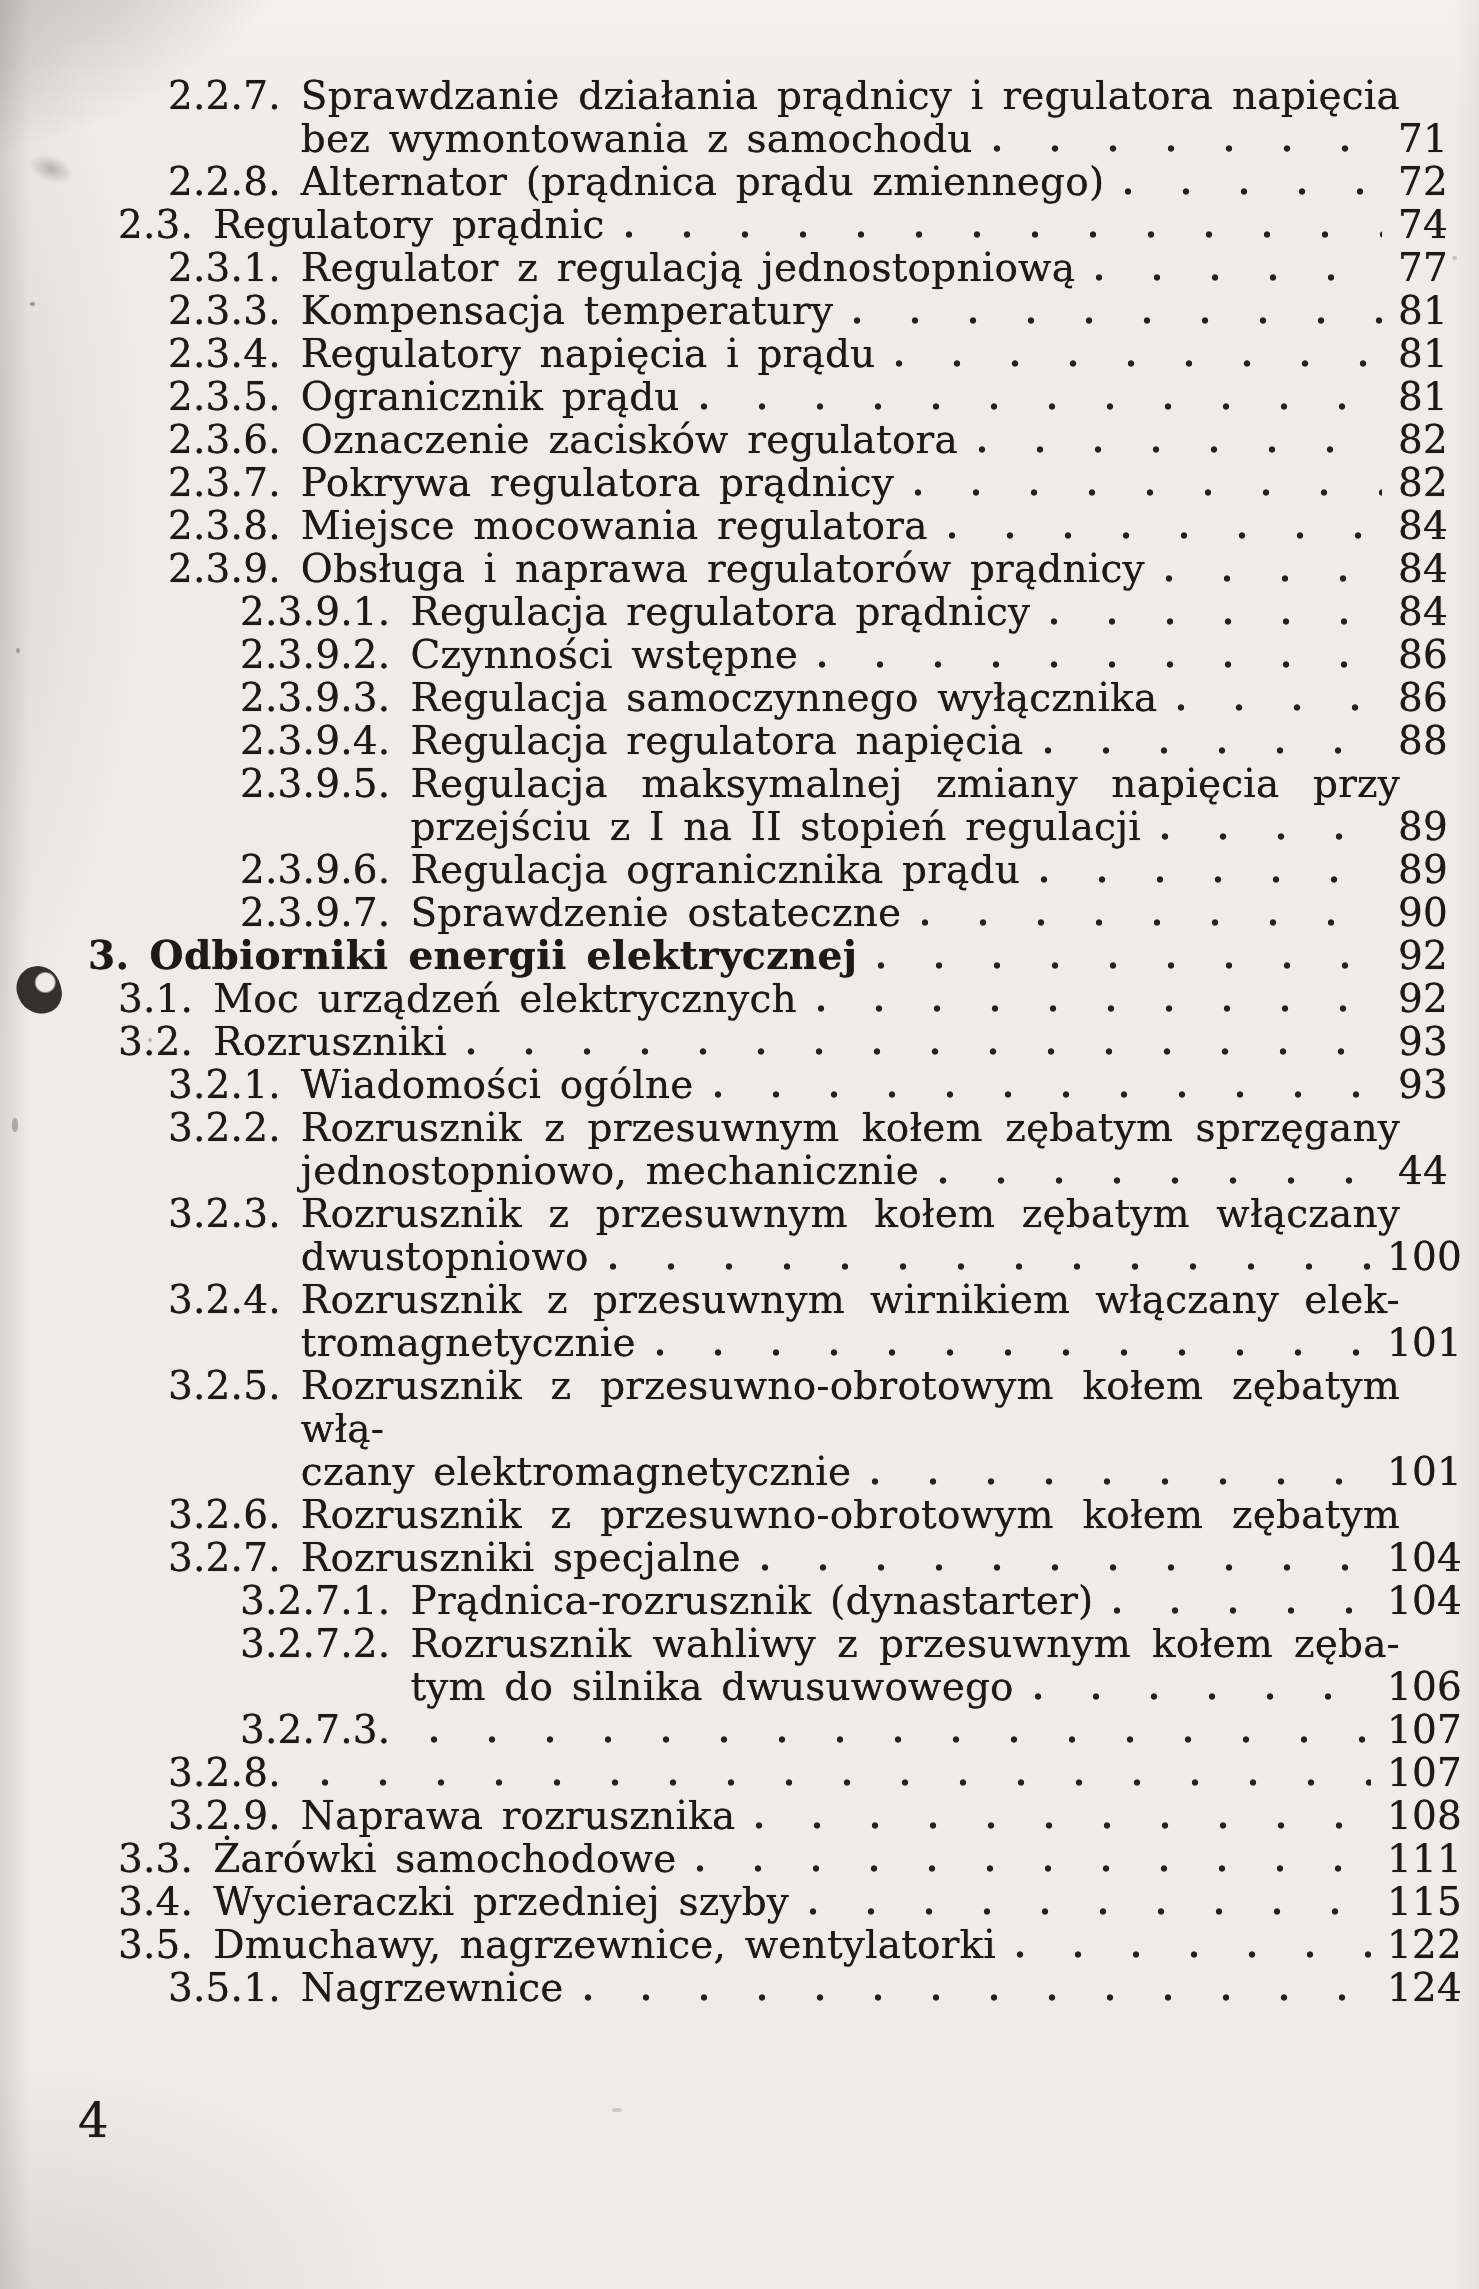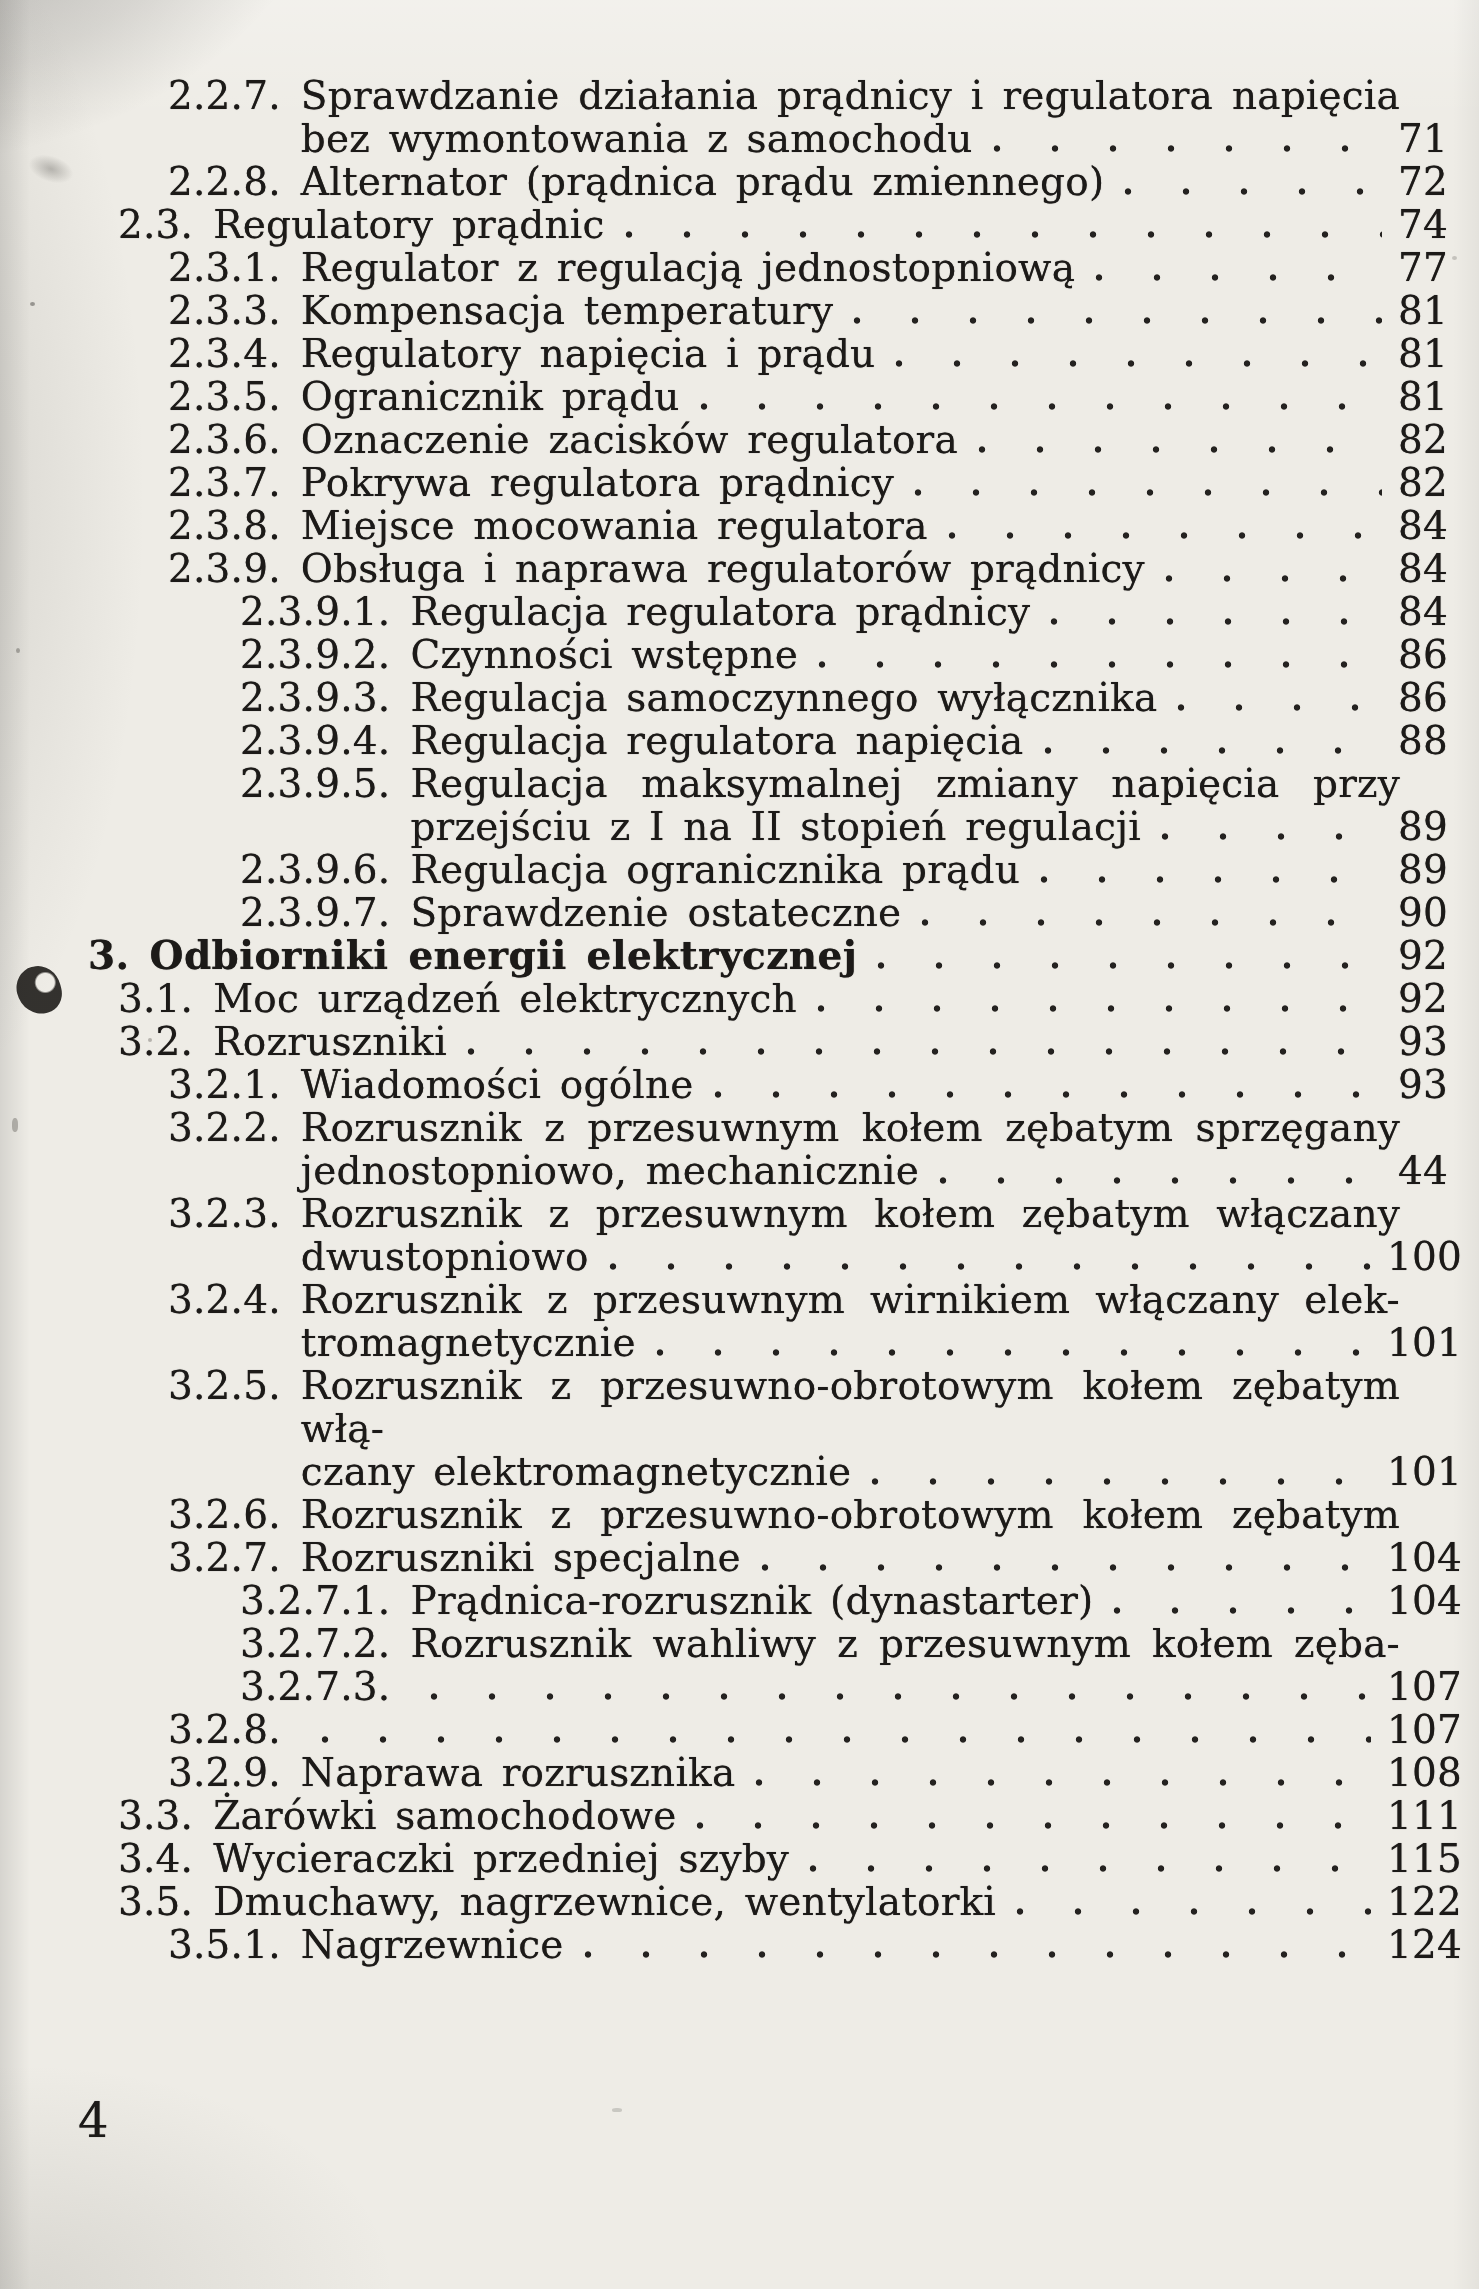--- a/index.html
+++ b/index.html
@@ -371,20 +371,26 @@
       <span class="page">104</span>
     </div>
 
   </div>
       <div class="row lvl4">
     <div class="line l1 just">
       <span class="num">3.2.7.2.</span>
       <span class="t">Rozrusznik wahliwy z przesuwnym kołem zęba-</span>
 
     </div>
+    <div class="line l2">
+      <span class="num ghost">3.2.7.2.</span>
+      <span class="t">tym do silnika dwusuwowego</span>
+      <span class="leader"></span>
+      <span class="page">106</span>
+    </div>
   </div>
       <div class="row lvl4">
     <div class="line l1">
       <span class="num">3.2.7.3.</span>
       <span class="leader"></span>
       <span class="page">107</span>
     </div>
 
   </div>
       <div class="row lvl3">

